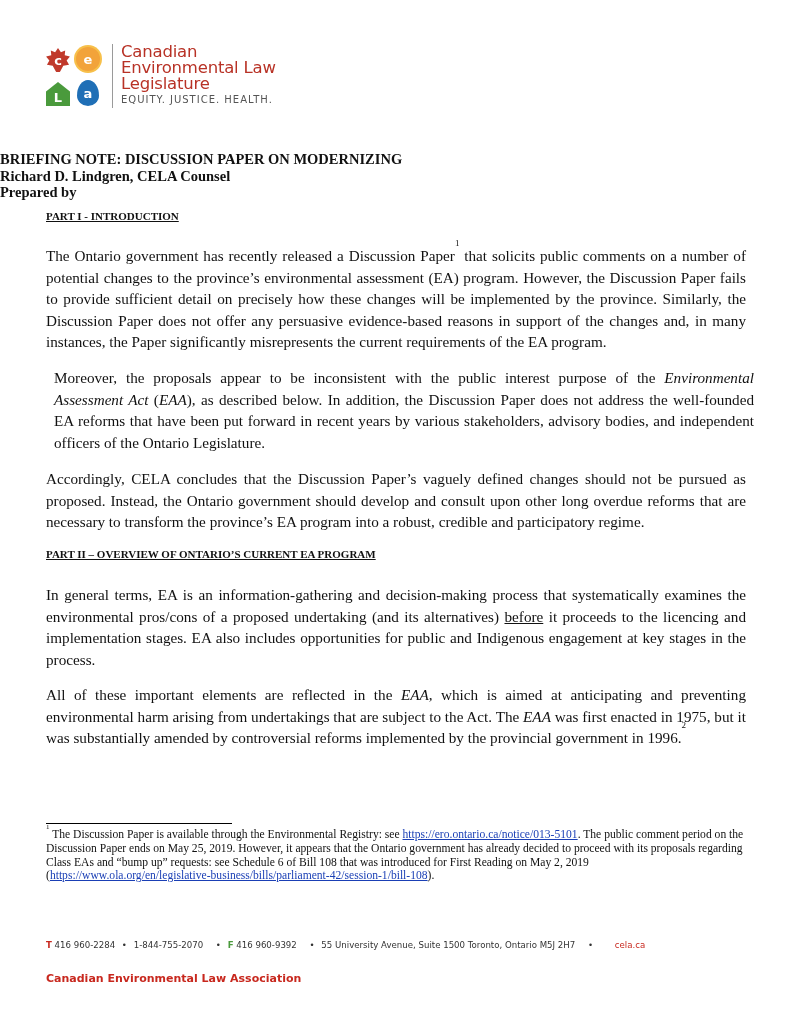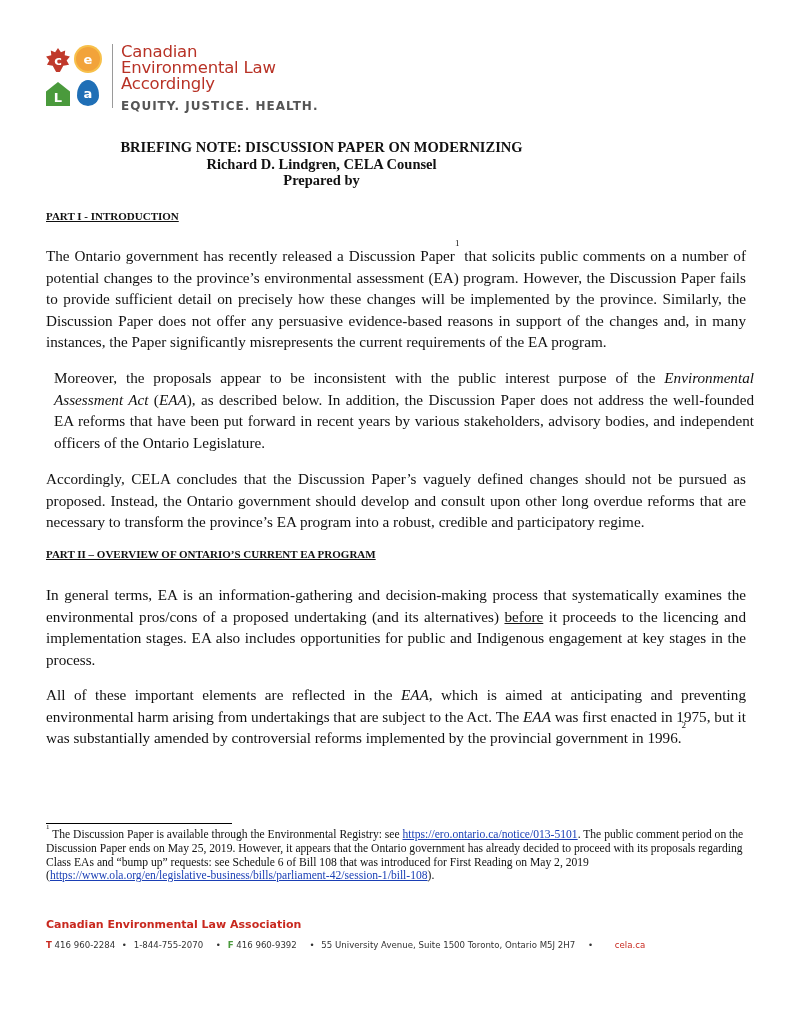--- a/index.html
+++ b/index.html
@@ -13,43 +13,43 @@
   .icn { position: absolute; width: 24px; height: 24px; display: flex; align-items: center; justify-content: center;
          font-family: "DejaVu Sans", sans-serif; font-weight: bold; color: #fff; font-size: 13px; }
   .icn.leaf { left: 2px; top: 4px; background: #c0392b; border-radius: 40% 40% 45% 45%; clip-path: polygon(50% 0, 62% 18%, 80% 10%, 78% 30%, 100% 35%, 86% 52%, 96% 70%, 72% 74%, 58% 100%, 42% 100%, 28% 74%, 4% 70%, 14% 52%, 0 35%, 22% 30%, 20% 10%, 38% 18%); }
   .icn.sun { left: 32px; top: 3px; background: #f2a33a; border-radius: 50%; color: #fff; box-shadow: 0 0 0 2px #f7c04a; }
   .icn.house { left: 2px; top: 38px; background: #4a9a3c; clip-path: polygon(50% 0, 100% 40%, 100% 100%, 0 100%, 0 40%); }
   .icn.house span { margin-top: 6px; }
   .icn.drop { left: 33px; top: 36px; background: #1f6fb6; border-radius: 50% 50% 50% 50% / 60% 60% 40% 40%; width: 22px; height: 26px; }
   .logo-divider { width: 1px; height: 64px; background: #9a9a9a; margin-left: 6px; margin-right: 8px; }
   .logo-text { font-family: "DejaVu Sans", sans-serif; color: #b83226; line-height: 16px; }
   .logo-text .line { font-size: 16.5px; display: block; letter-spacing: -0.2px; }
-  .logo-text .tag { font-size: 12px; color: #555; letter-spacing: 1px; display: block; margin-top: 6px; font-weight: bold; }
+  .logo-text .tag { font-size: 10px; color: #555; letter-spacing: 1px; display: block; margin-top: 0; }
 
   
-  .title-block { position: absolute; left: 0; top: 139px; width: 643px; text-align: center;
+  .title-block { position: absolute; left: 0; top: 151px; width: 643px; text-align: left;
                  font-weight: bold; font-size: 14.5px; line-height: 16.5px; }
   .title-block div { display: block; }
 
   
   .content { position: absolute; left: 46px; width: 700px; font-size: 15.2px; line-height: 21.5px; }
   .heading { font-weight: bold; text-decoration: underline; font-size: 11px; position: absolute; left: 46px; }
   .para { text-align: justify; margin: 0; }
   .u { text-decoration: underline; }
   sup { font-size: 9px; vertical-align: top; position: relative; top: -2px; line-height: 0; }
 
   
   .fn-rule { position: absolute; left: 46px; top: 823px; width: 186px; height: 1px; background: #000; }
   .footnotes { position: absolute; left: 46px; top: 828px; width: 700px; font-size: 11.6px; line-height: 13.8px; }
   .footnotes p { margin: 0; }
   .footnotes sup { font-size: 7px; top: -1px; }
   a.link { color: #1a3fb5; text-decoration: underline; }
 
   
-  .footer-org { position: absolute; left: 46px; top: 918px; font-family: "DejaVu Sans", sans-serif; font-weight: bold;
+  .footer-org { position: absolute; left: 46px; top: 972px; font-family: "DejaVu Sans", sans-serif; font-weight: bold;
                 color: #c8281e; font-size: 11px; }
   .footer-contact { position: absolute; left: 46px; top: 940px; font-family: "DejaVu Sans", sans-serif;
                     font-size: 8.6px; color: #333; white-space: nowrap; }
   .footer-contact .t { color: #c8281e; font-weight: bold; }
   .footer-contact .f { color: #4a9a3c; font-weight: bold; }
   .footer-contact .web { color: #c8281e; margin-left: 15px; }
   .footer-contact .sep { margin: 0 4px; }
 </style>
 </head>
 <body>
@@ -68,21 +68,21 @@
           <span>L</span>
         </div>
       <div class="icn drop">
           <span>a</span>
         </div>
     </div>
     <div class="logo-divider"></div>
     <div class="logo-text">
       <span class="line">Canadian</span>
       <span class="line">Environmental Law</span>
-      <span class="line">Accordingly</span>
+      <span class="line">Legislature</span>
       <span class="tag">EQUITY. JUSTICE. HEALTH.</span>
     </div>
   </div>
 
   <div class="title-block">
     <div>BRIEFING NOTE: DISCUSSION PAPER ON MODERNIZING</div>
     <div>Richard D. Lindgren, CELA Counsel</div>
     <div>Prepared by</div>
   </div>
 

